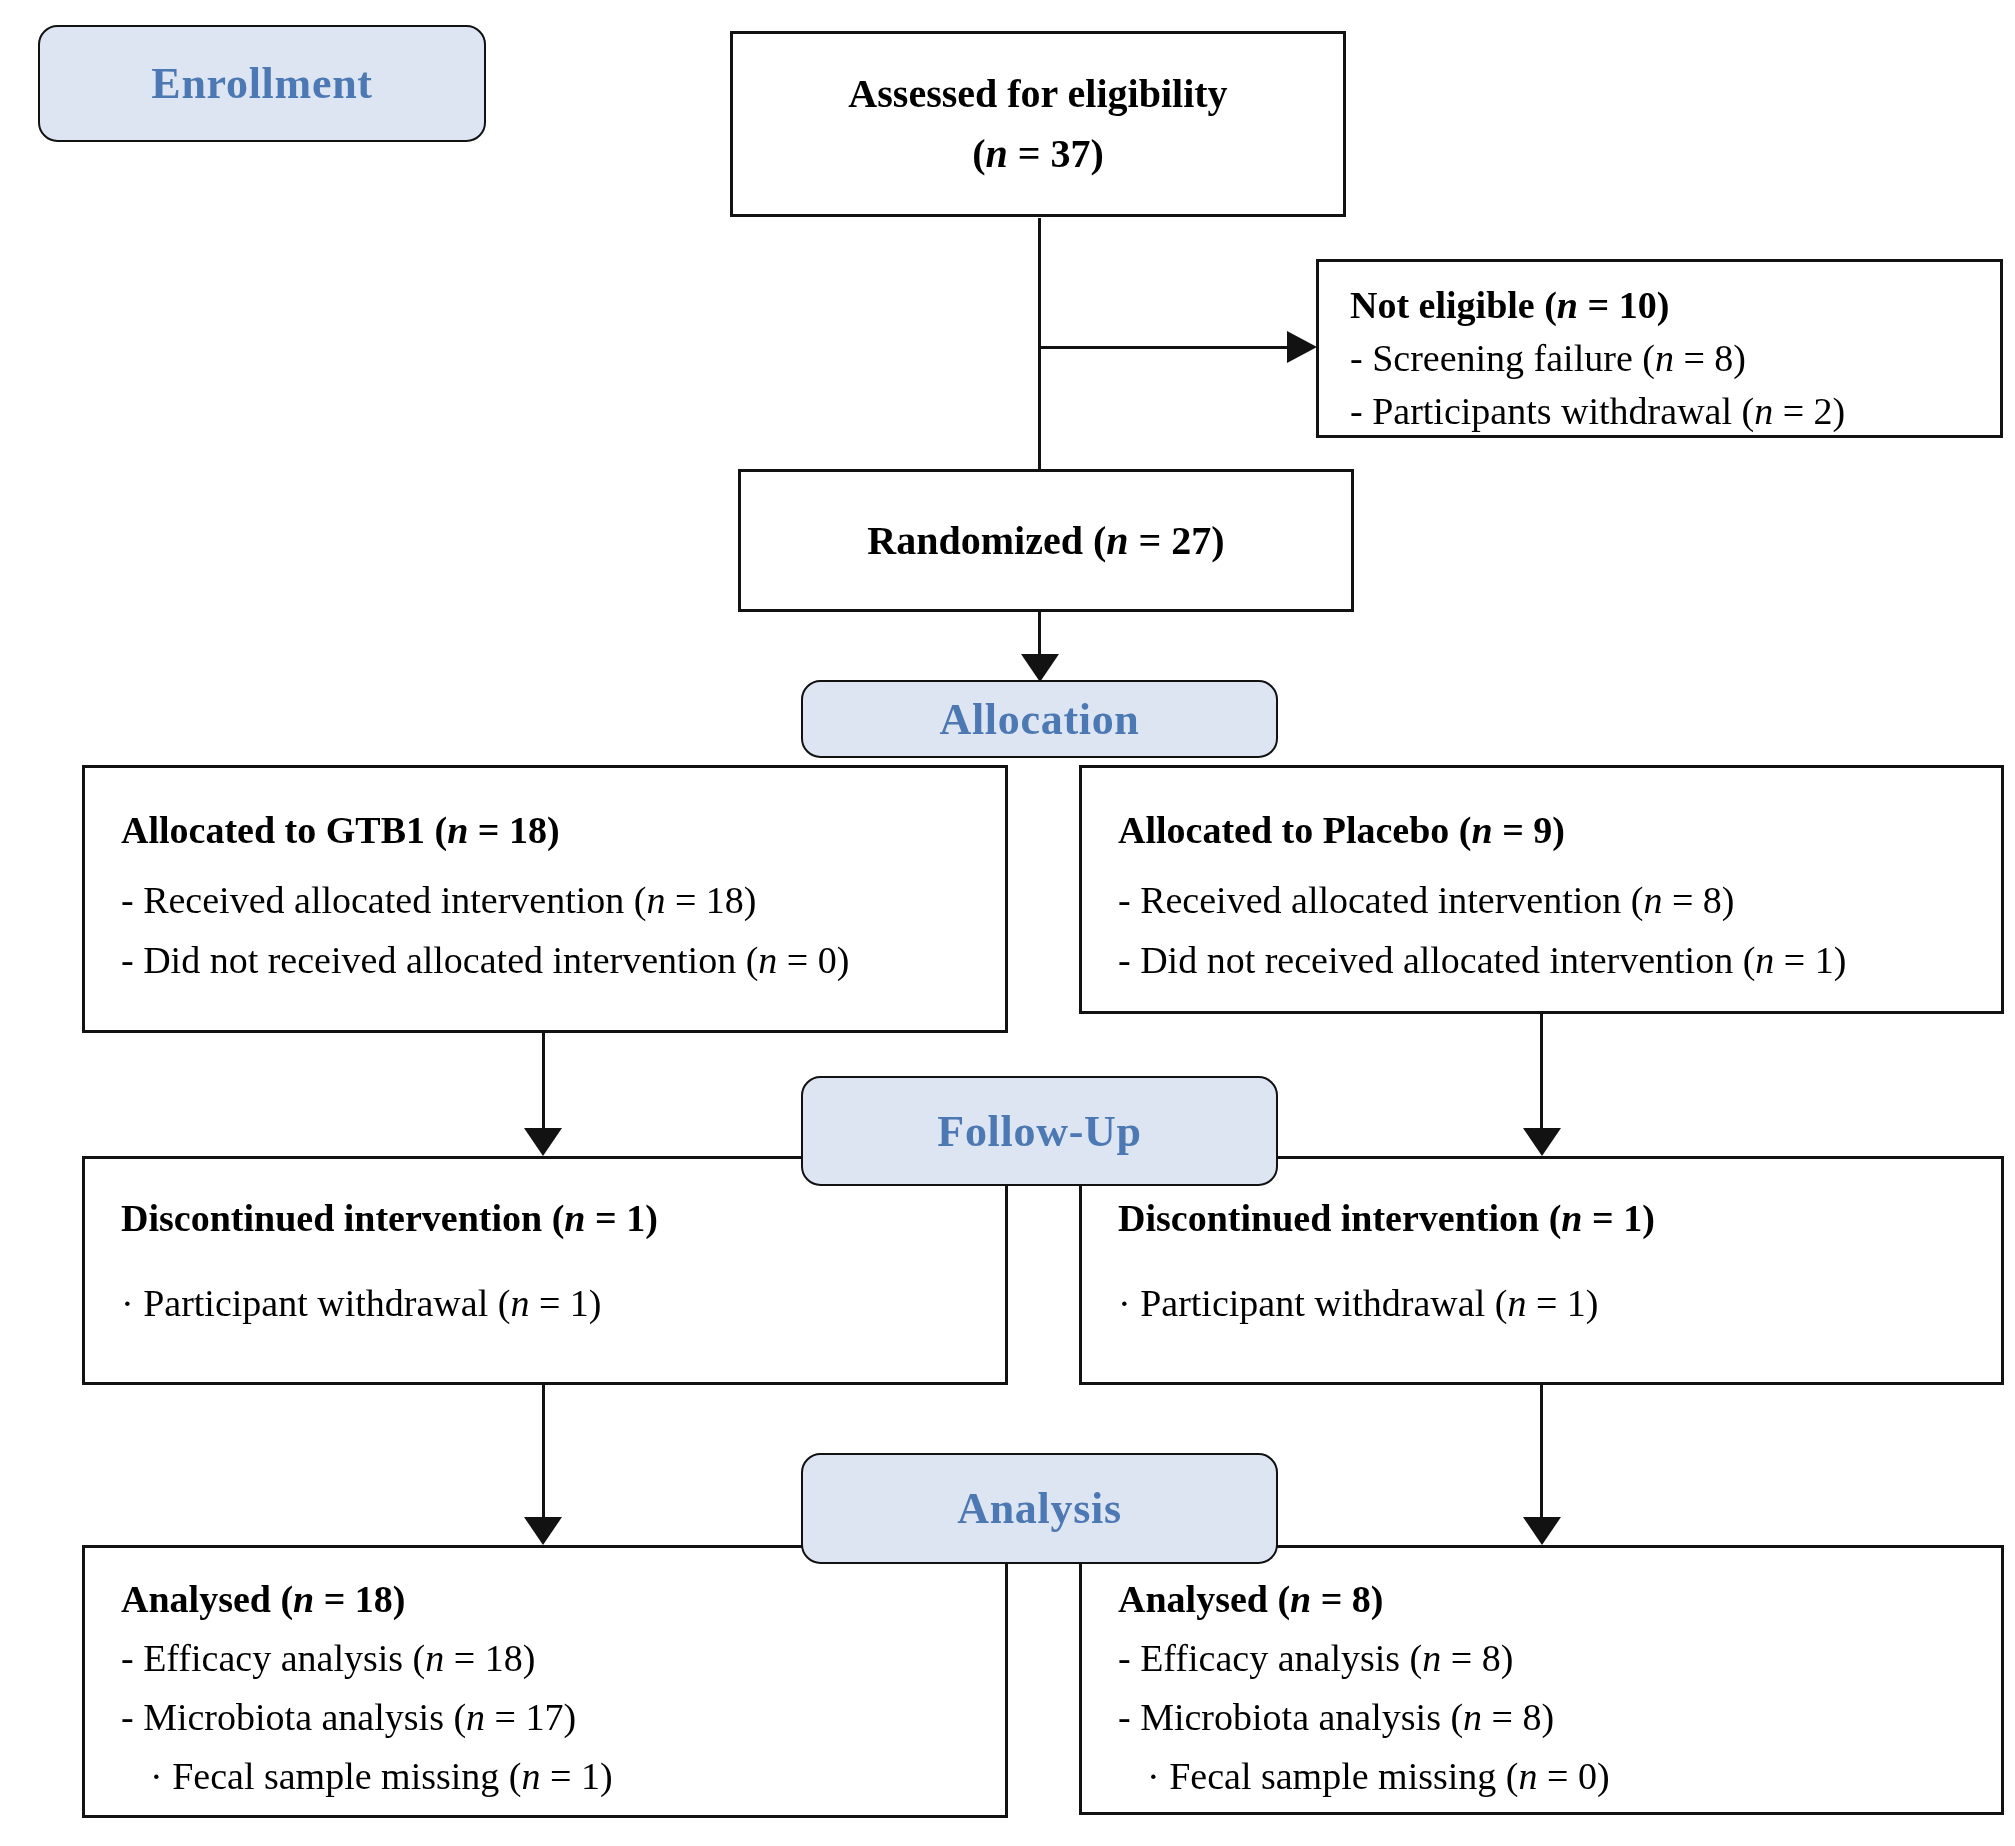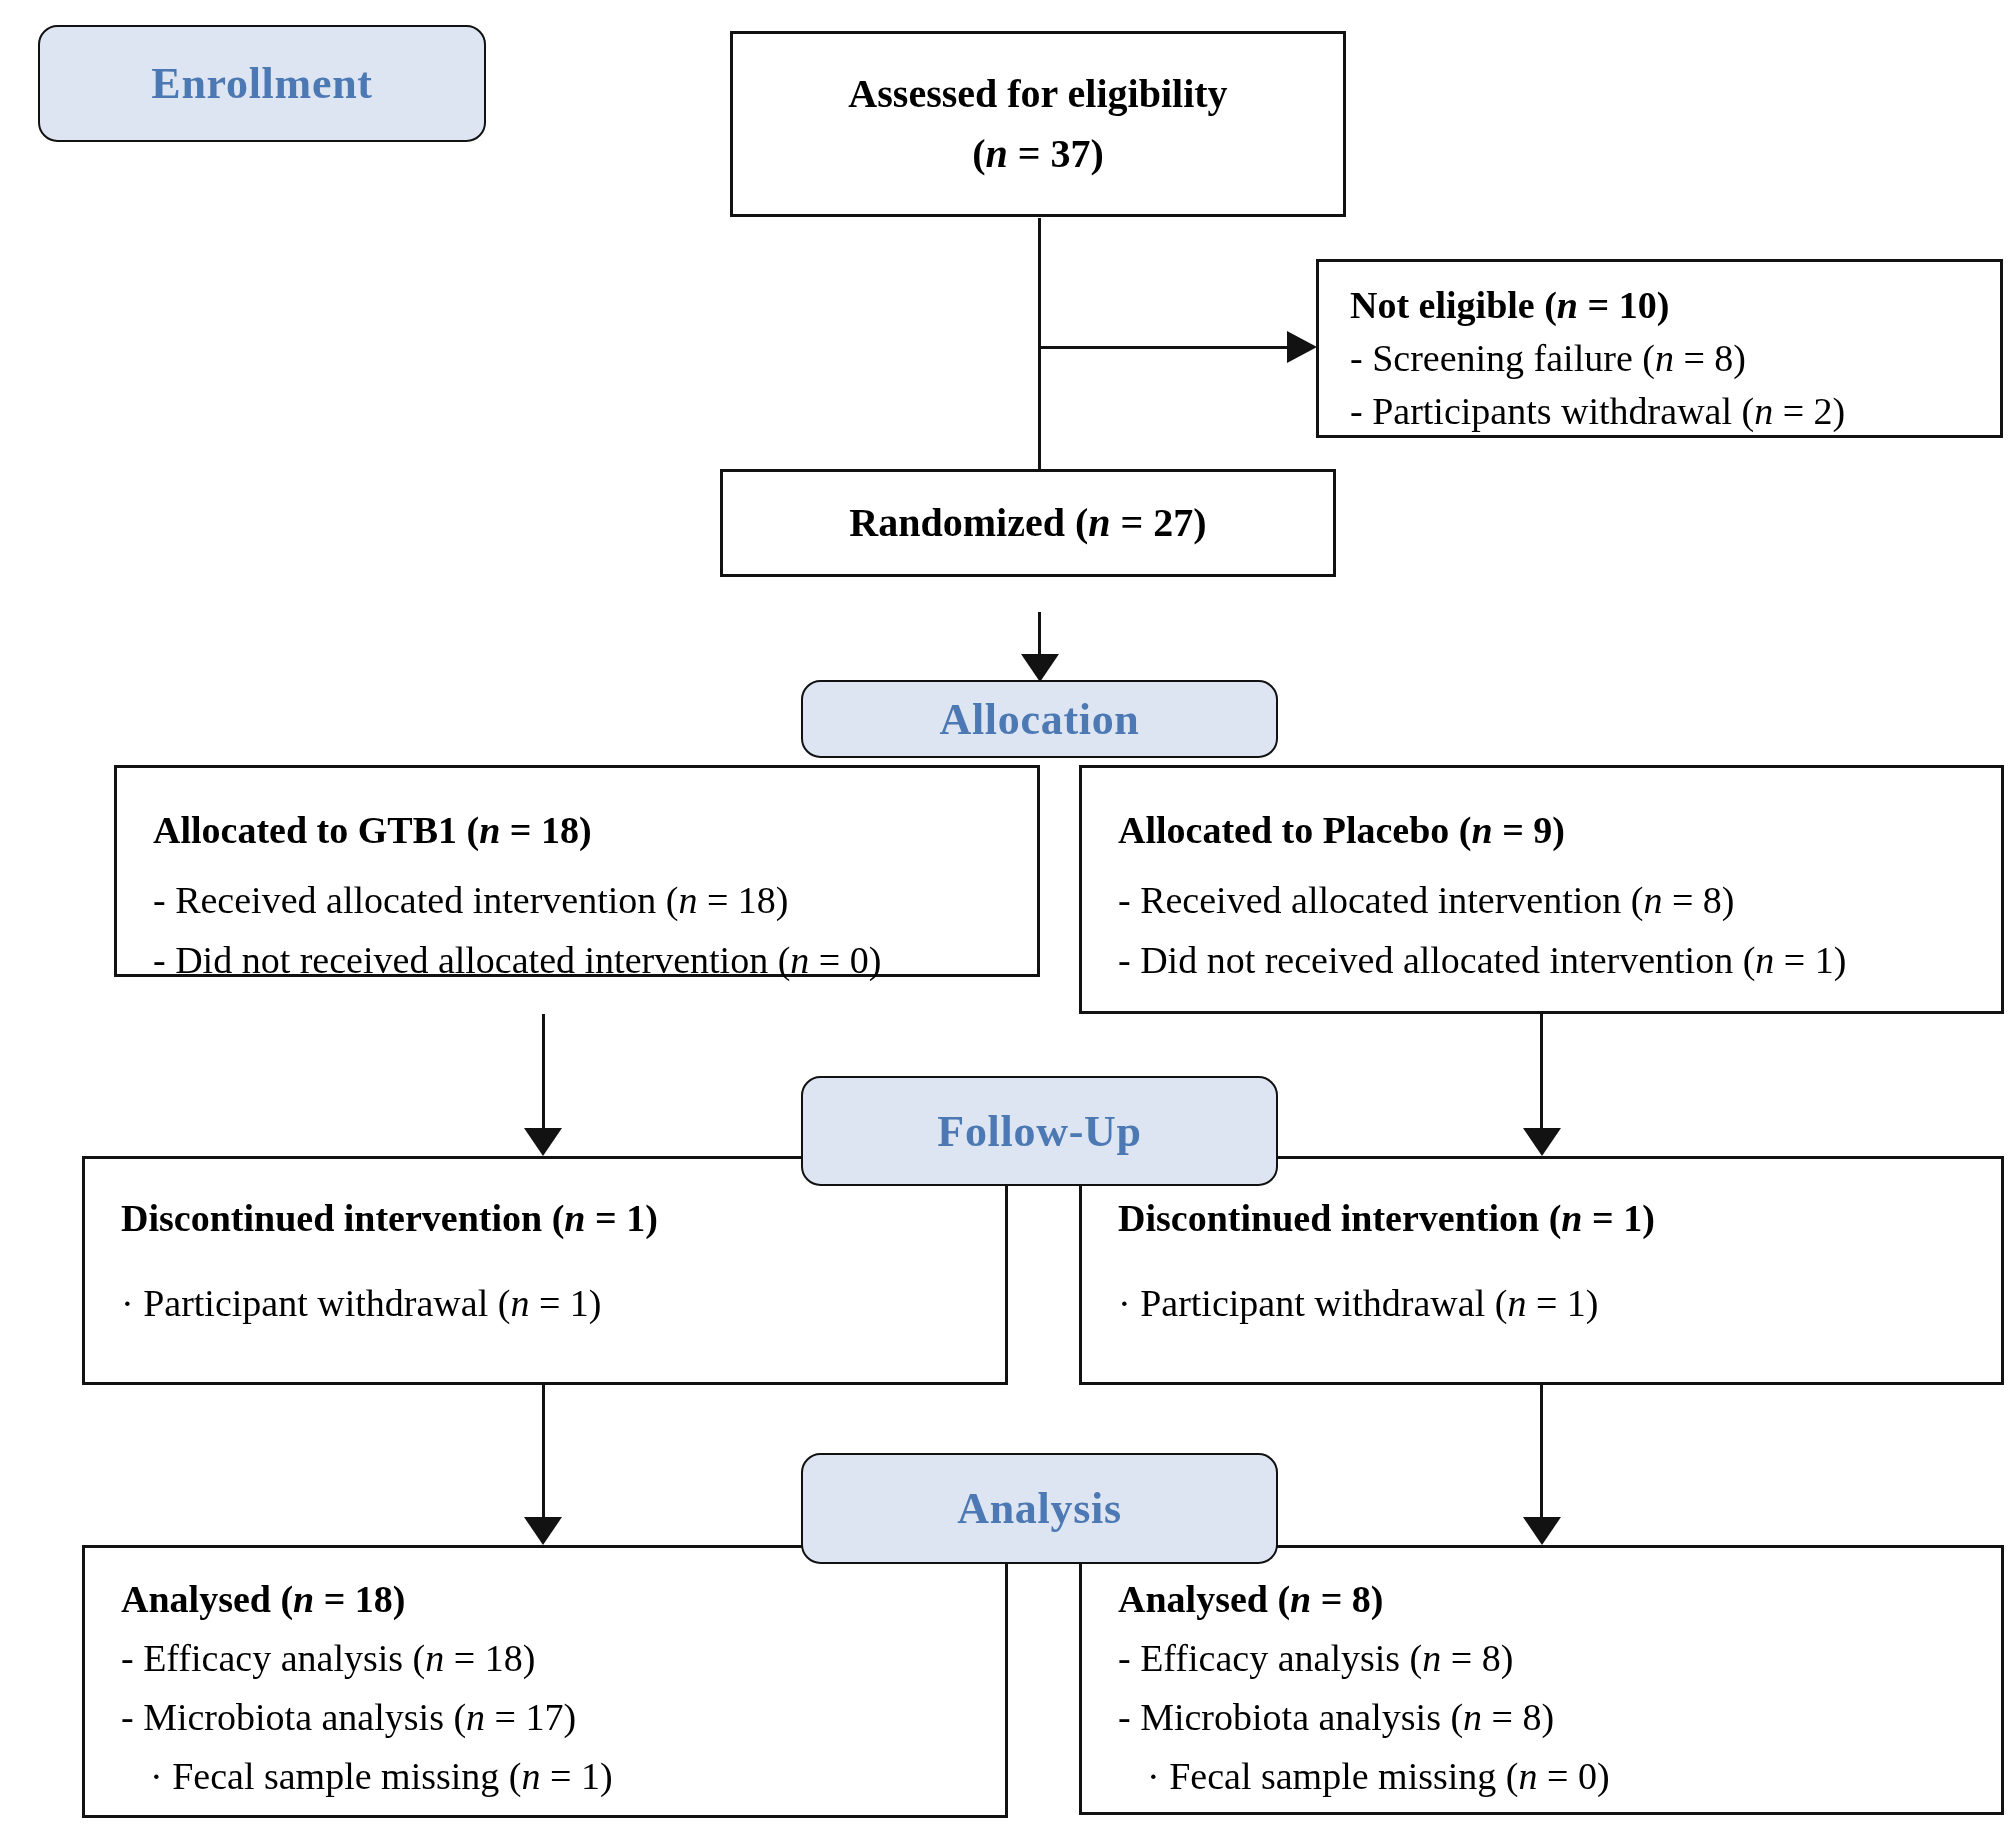--- a/index.html
+++ b/index.html
@@ -98,25 +98,25 @@
     <div>Assessed for eligibility</div>
     <div>(<i>n</i> = 37)</div>
   </div>
 
   <div class="abs box lister pad-ne" style="left:1316px;top:259px;width:687px;height:179px;">
     <div class="title">Not eligible (<i>n</i> = 10)</div>
     <div>- Screening failure (<i>n</i> = 8)</div>
     <div>- Participants withdrawal (<i>n</i> = 2)</div>
   </div>
 
-  <div class="abs box center-text" style="left:720px;top:469px;width:616px;height:108px;text-align:center;">
+  <div class="abs box center-text" style="left:738px;top:469px;width:616px;height:143px;text-align:center;">
     <div>Randomized (<i>n</i> = 27)</div>
   </div>
 
-  <div class="abs box lister pad-alloc" style="left:82px;top:765px;width:926px;height:212px;margin-left:32px;">
+  <div class="abs box lister pad-alloc" style="left:82px;top:765px;width:926px;height:268px;">
     <div class="title">Allocated to GTB1 (<i>n</i> = 18)</div>
     <div class="gap-sm">- Received allocated intervention (<i>n</i> = 18)</div>
     <div>- Did not received allocated intervention (<i>n</i> = 0)</div>
   </div>
 
   <div class="abs box lister pad-alloc" style="left:1079px;top:765px;width:925px;height:249px;">
     <div class="title">Allocated to Placebo (<i>n</i> = 9)</div>
     <div class="gap-sm">- Received allocated intervention (<i>n</i> = 8)</div>
     <div>- Did not received allocated intervention (<i>n</i> = 1)</div>
   </div>

